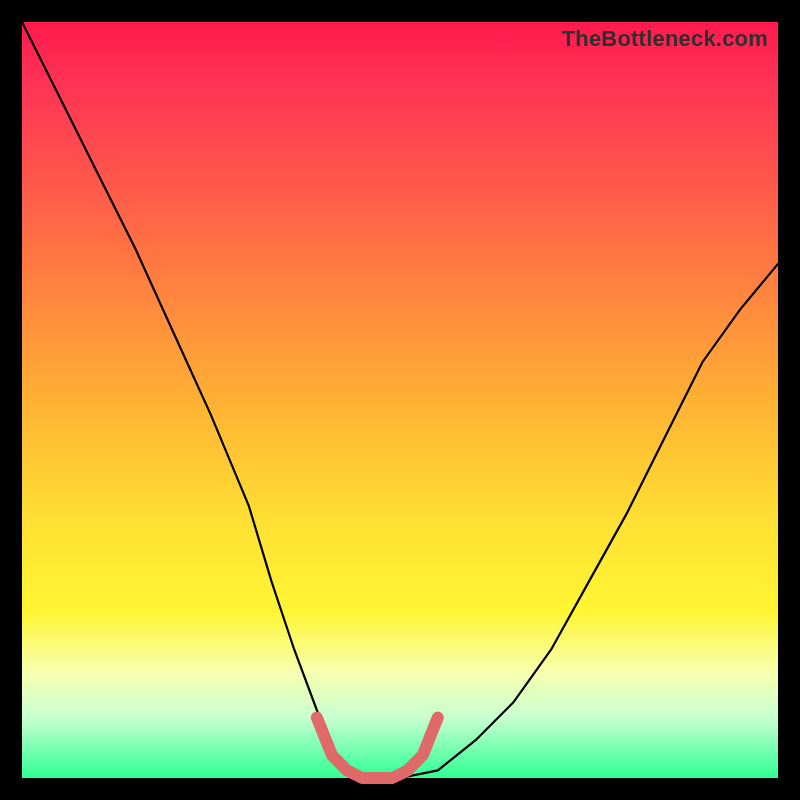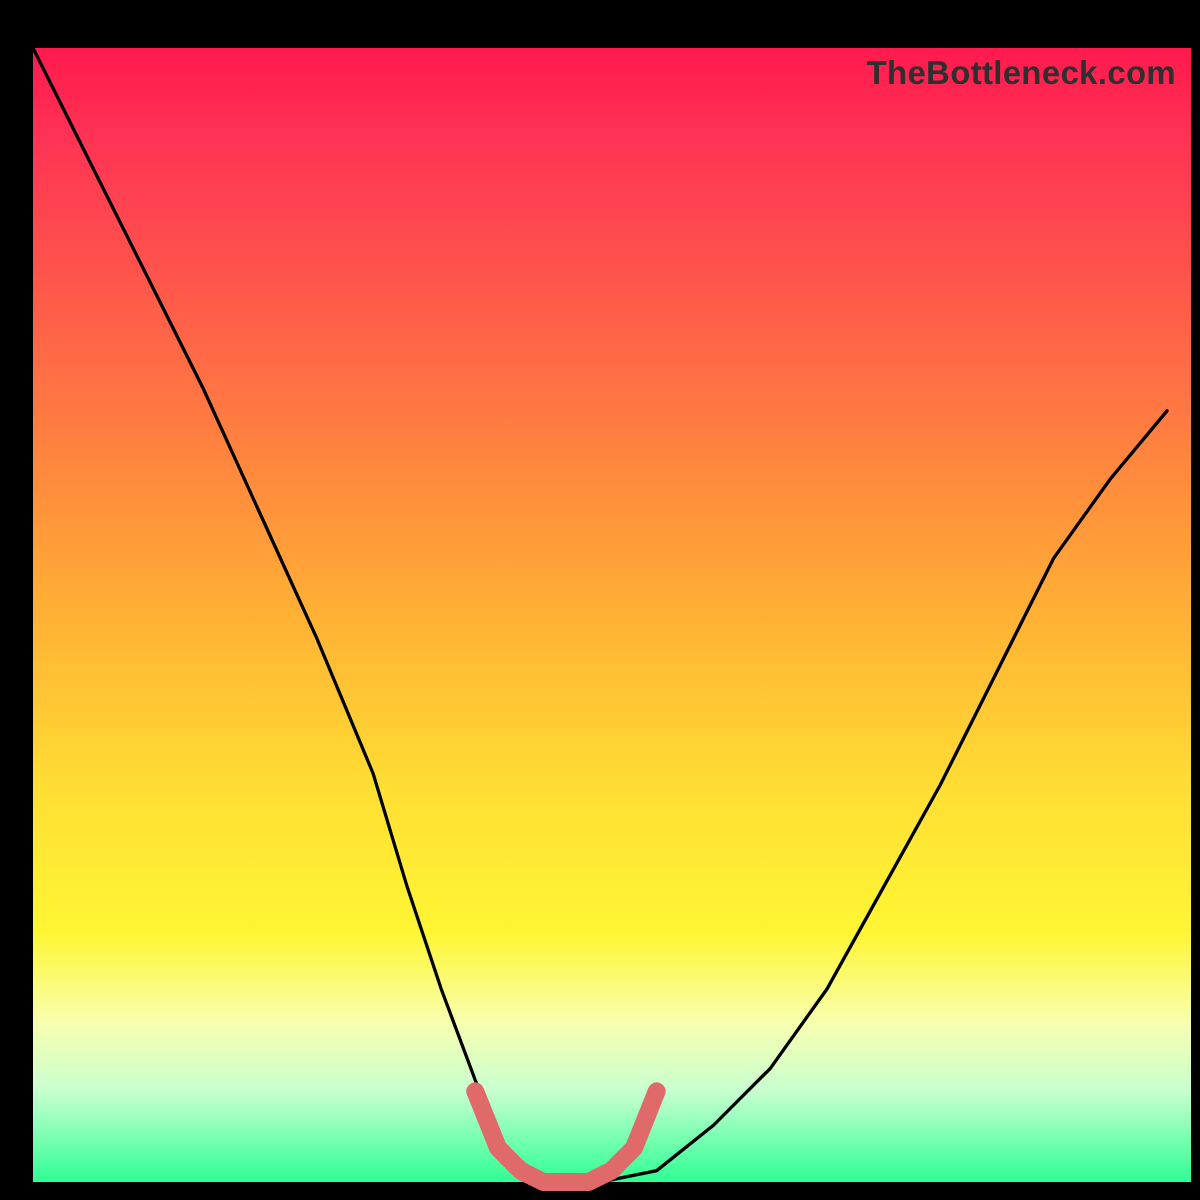--- a/index.html
+++ b/index.html
@@ -13,37 +13,36 @@
   }
   .frame {
     position: relative;
     width: 800px;
     height: 800px;
     background: #000;
   }
   .plot-area {
     position: absolute;
     left: 22px;
-    top: 32px;
+    top: 22px;
     width: 756px;
     height: 756px;
     background: linear-gradient(
       to bottom,
       #ff1a4d 0%,
       #ff3355 8%,
       #ff5a4a 22%,
       #ff8b3d 38%,
       #ffb733 52%,
       #ffe033 66%,
       #fff633 78%,
       #f7ffb0 86%,
       #c8ffd0 92%,
       #2eff94 100%
     );
-    padding-left: 16px;
   }
   .watermark {
     position: absolute;
     top: 4px;
     right: 10px;
     color: #2f2f2f;
     font-size: 22px;
     font-weight: 600;
     letter-spacing: 0.2px;
     pointer-events: none;

